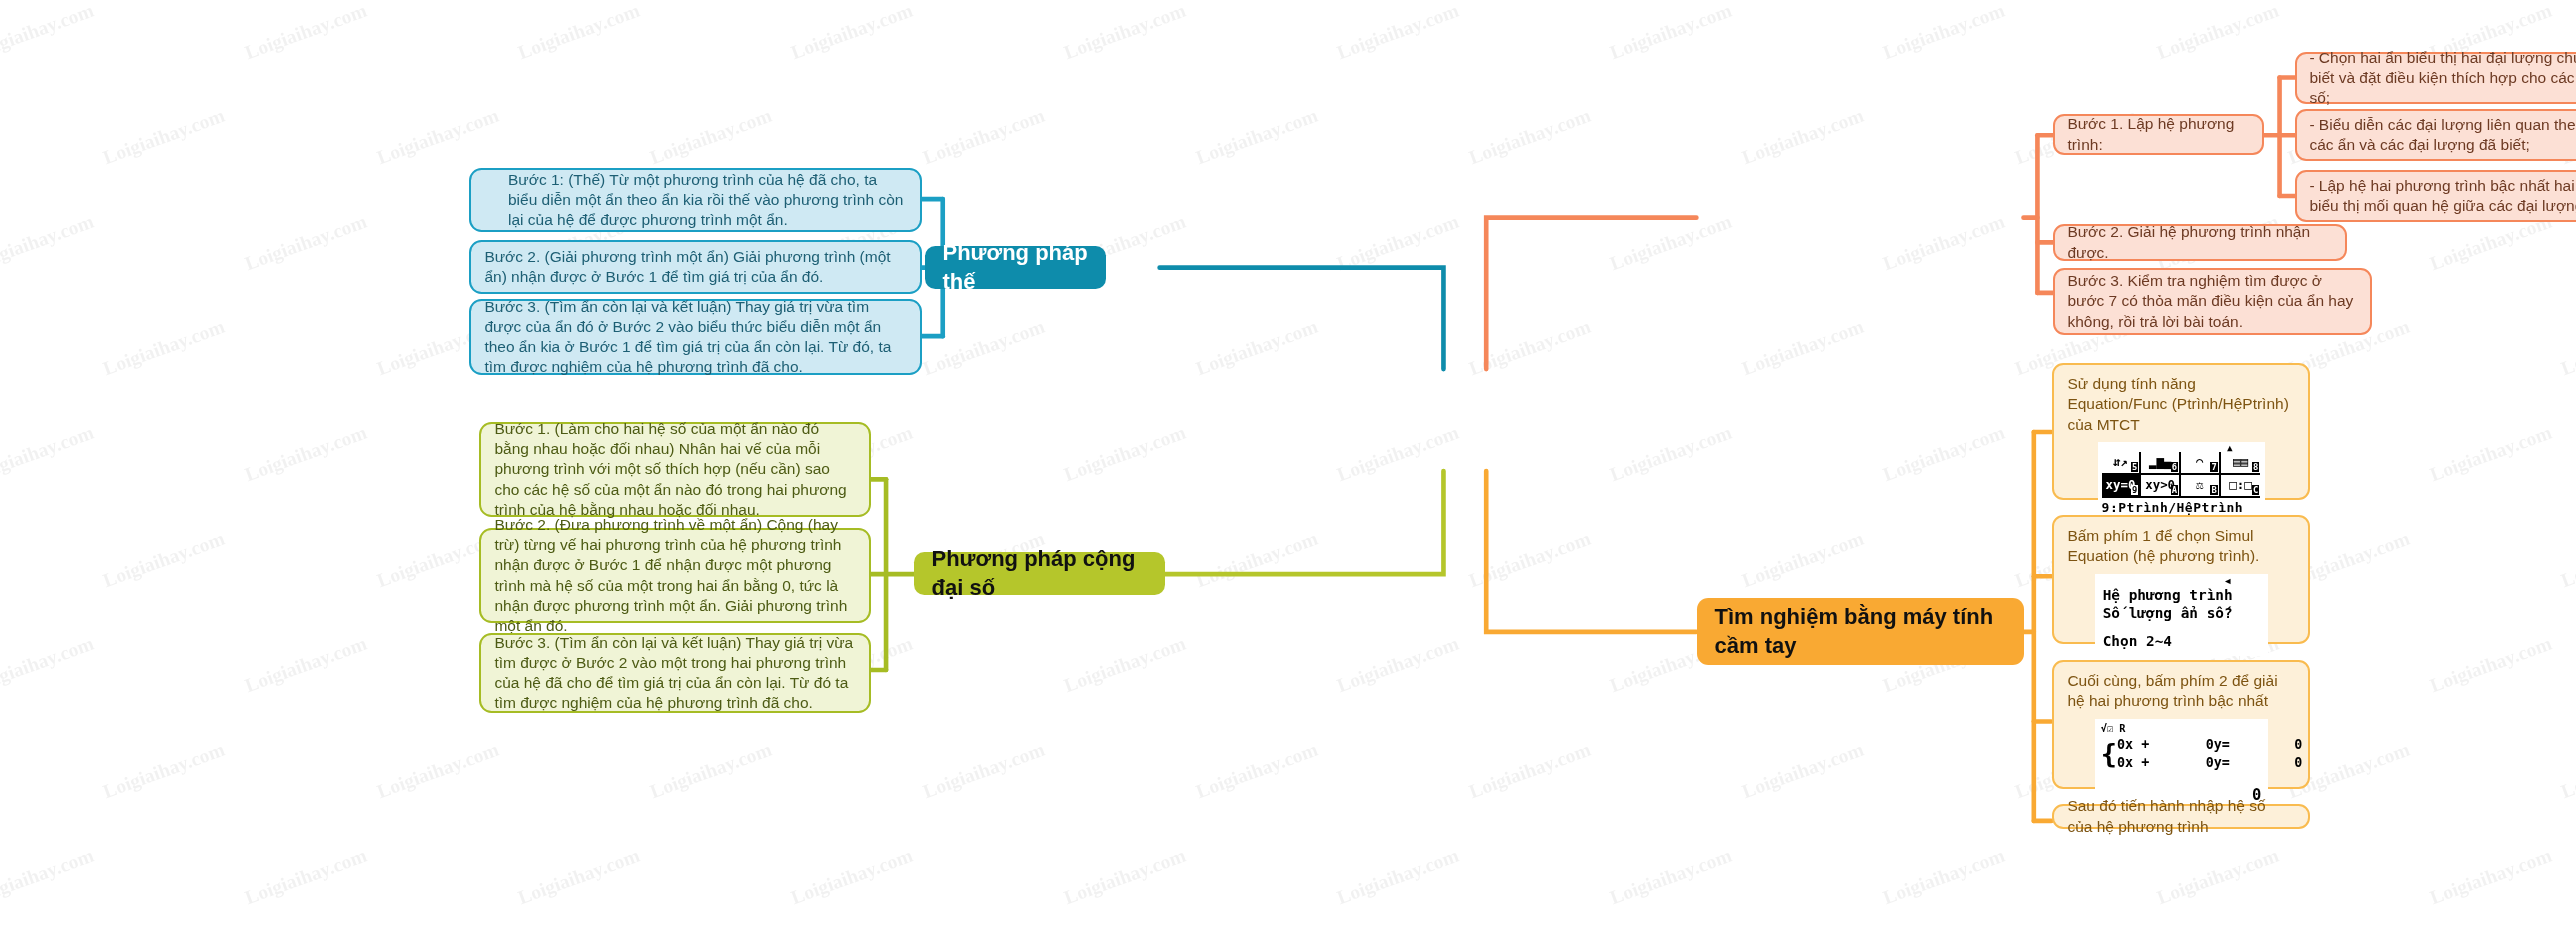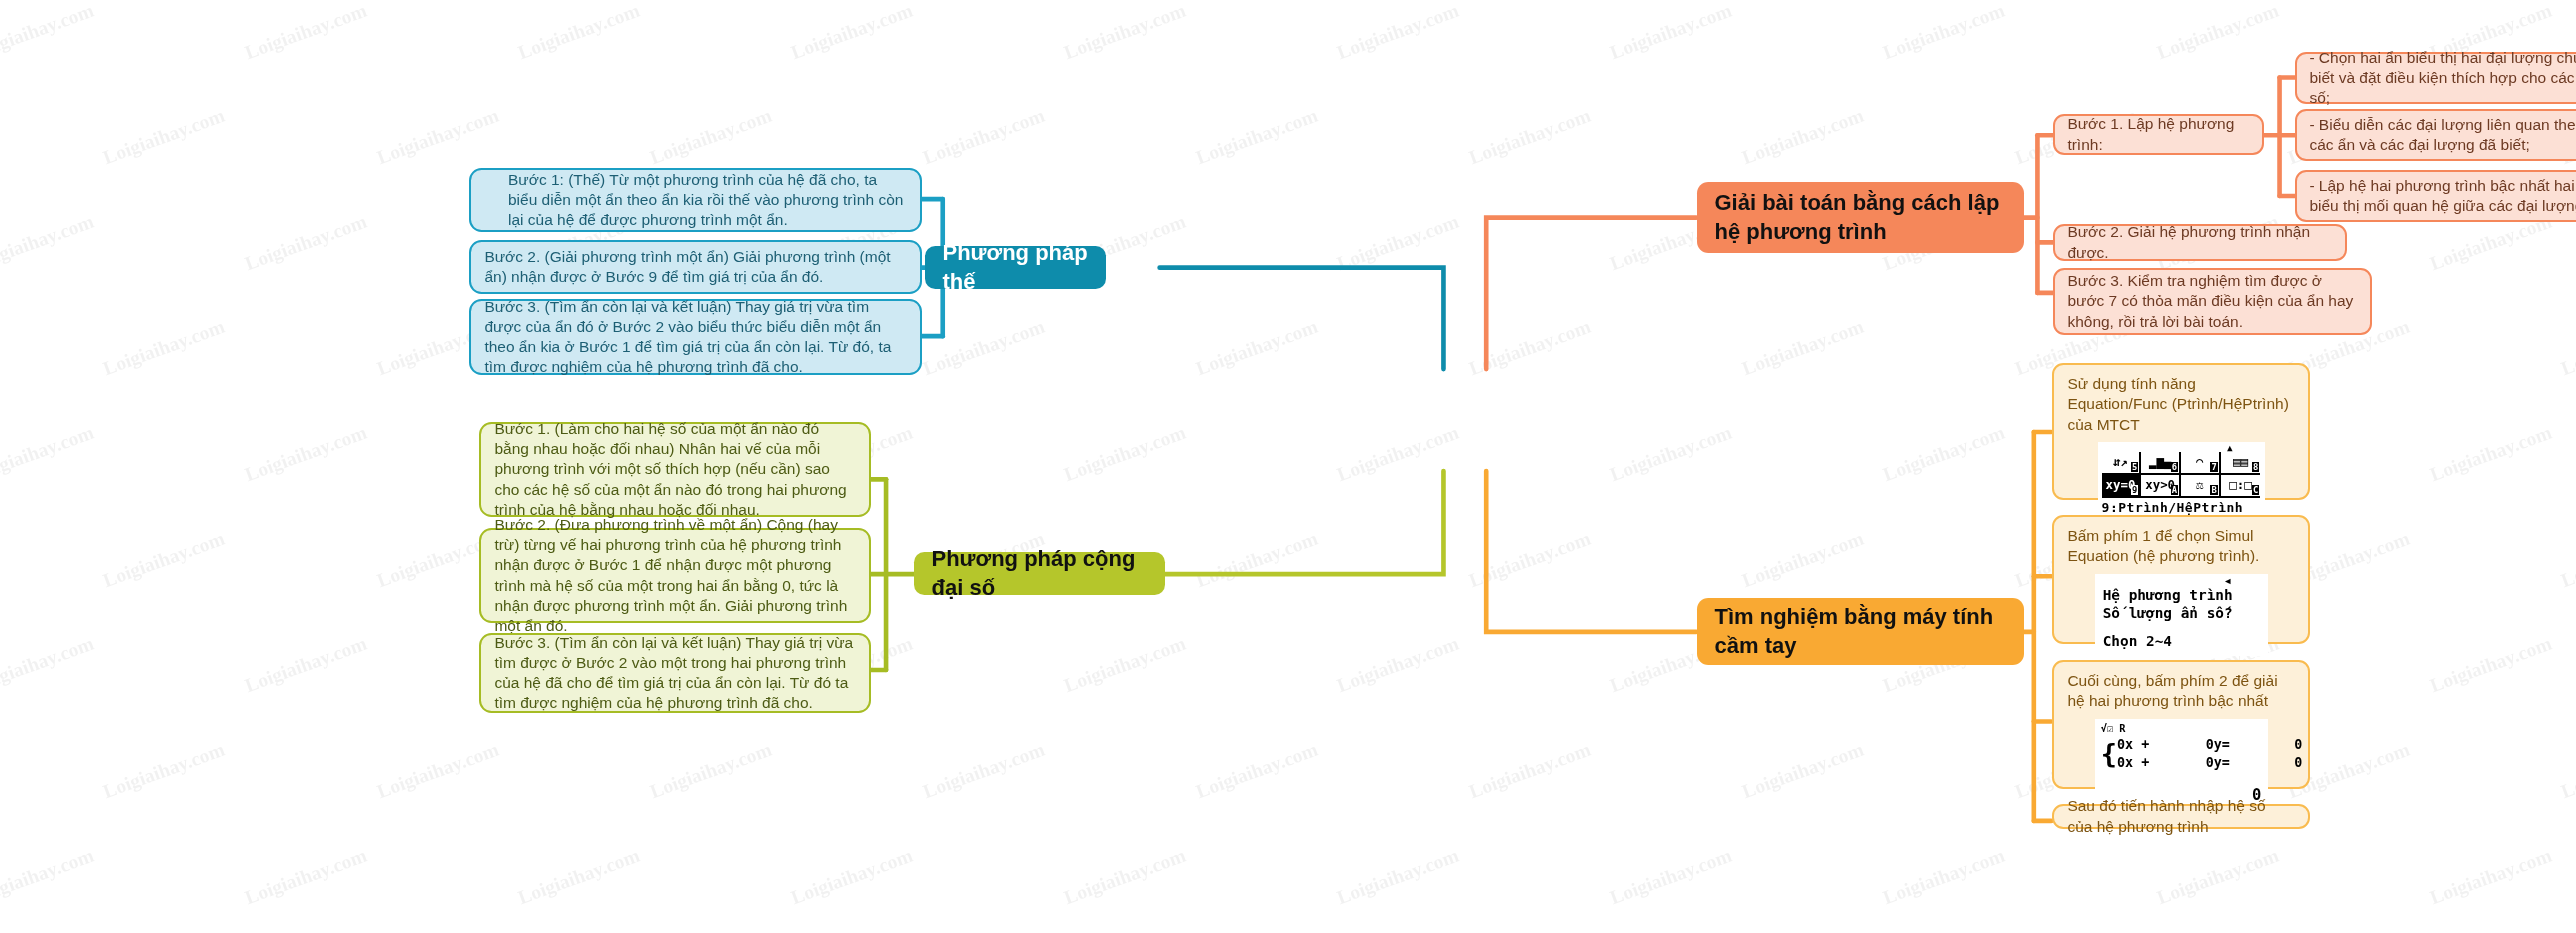--- a/index.html
+++ b/index.html
@@ -311,43 +311,40 @@
 
 
   <div class="node pill" id="pill-the">
     <span class="txt">Phương pháp thế</span>
   </div>
 
   <div class="node leaf-blue" style="left:469px; top:168px; width:453px; height:64px;padding-left:37px;">
     <span class="txt">Bước 1: (Thế) Từ một phương trình của hệ đã cho, ta biểu diễn một ẩn theo ẩn kia rồi thế vào phương trình còn lại của hệ để được phương trình một ẩn.</span>
   </div>
   <div class="node leaf-blue" style="left:469px; top:240px; width:453px; height:54px;">
-    <span class="txt">Bước 2. (Giải phương trình một ẩn) Giải phương trình (một ẩn) nhận được ở Bước 9 để tìm giá trị của ẩn đó.</span>
+    <span class="txt">Bước 2. (Giải phương trình một ẩn) Giải phương trình (một ẩn) nhận được ở Bước 1 để tìm giá trị của ẩn đó.</span>
   </div>
   <div class="node leaf-blue" style="left:469px; top:299px; width:453px; height:76px;">
     <span class="txt">Bước 3. (Tìm ẩn còn lại và kết luận) Thay giá trị vừa tìm được của ẩn đó ở Bước 2 vào biểu thức biểu diễn một ẩn theo ẩn kia ở Bước 1 để tìm giá trị của ẩn còn lại. Từ đó, ta tìm được nghiệm của hệ phương trình đã cho.</span>
   </div>
 
   <div class="node pill" id="pill-cong">
     <span class="txt">Phương pháp cộng đại số</span>
   </div>
 
   <div class="node leaf-green" style="left:479px; top:422px; width:392px; height:95px;">
     <span class="txt">Bước 1. (Làm cho hai hệ số của một ẩn nào đó bằng nhau hoặc đối nhau) Nhân hai vế của mỗi phương trình với một số thích hợp (nếu cần) sao cho các hệ số của một ẩn nào đó trong hai phương trình của hệ bằng nhau hoặc đối nhau.</span>
   </div>
   <div class="node leaf-green" style="left:479px; top:528px; width:392px; height:95px;">
     <span class="txt">Bước 2. (Đưa phương trình về một ẩn) Cộng (hay trừ) từng vế hai phương trình của hệ phương trình nhận được ở Bước 1 để nhận được một phương trình mà hệ số của một trong hai ẩn bằng 0, tức là nhận được phương trình một ẩn. Giải phương trình một ẩn đó.</span>
   </div>
   <div class="node leaf-green" style="left:479px; top:633px; width:392px; height:80px;">
     <span class="txt">Bước 3. (Tìm ẩn còn lại và kết luận) Thay giá trị vừa tìm được ở Bước 2 vào một trong hai phương trình của hệ đã cho để tìm giá trị của ẩn còn lại. Từ đó ta tìm được nghiệm của hệ phương trình đã cho.</span>
   </div>
 
-  <div class="node pill" id="pill-giai">
-    <span class="txt">Giải bài toán bằng cách lập hệ phương trình</span>
-  </div>
 
   <div class="node leaf-peach" style="left:2053px; top:114px; width:211px; height:41px;">
     <span class="txt">Bước 1. Lập hệ phương trình:</span>
   </div>
   <div class="node leaf-peach" style="left:2295px; top:52px; width:319px; height:52px;">
     <span class="txt">- Chọn hai ẩn biểu thị hai đại lượng chưa biết và đặt điều kiện thích hợp cho các ẩn số;</span>
   </div>
   <div class="node leaf-peach" style="left:2295px; top:109px; width:319px; height:52px;">
     <span class="txt">- Biểu diễn các đại lượng liên quan theo các ẩn và các đại lượng đã biết;</span>
   </div>

